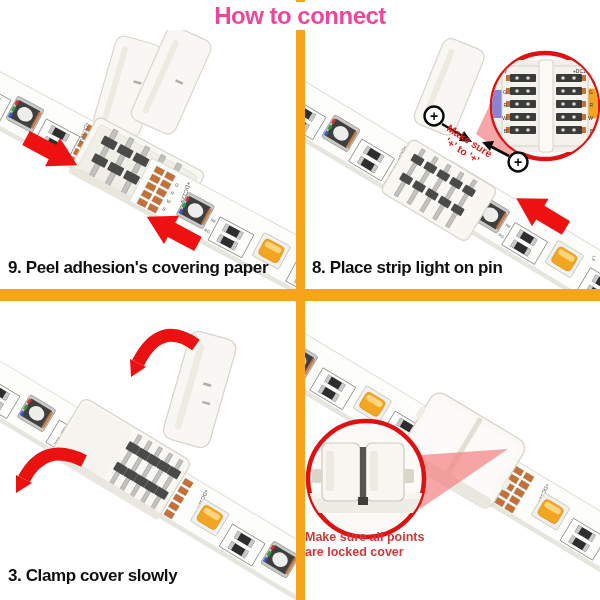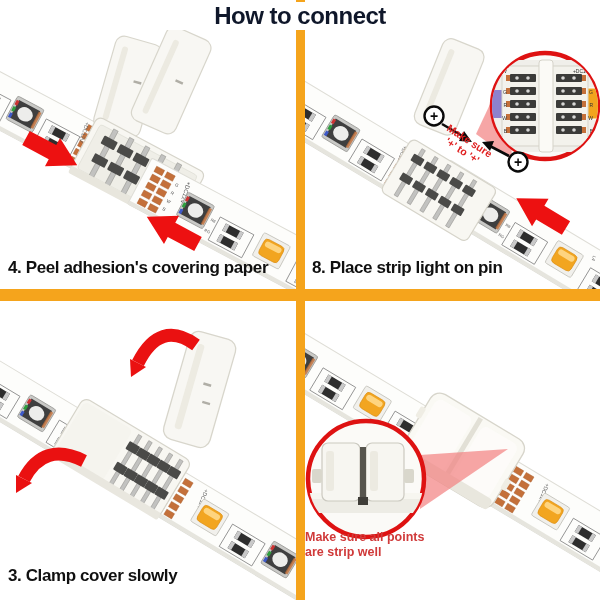--- a/index.html
+++ b/index.html
@@ -4,21 +4,21 @@
 <style>
   html,body{margin:0;padding:0;background:#fff;}
   .stage{position:relative;width:600px;height:600px;background:#ffffff;overflow:hidden;
          font-family:"Liberation Sans",sans-serif;}
   .panel-art{position:absolute;overflow:hidden;}
   .divider{position:absolute;background:#F5A41C;z-index:6;}
   .divider-v{left:296px;top:0;width:9px;height:600px;}
   .divider-h{left:0;top:289px;width:600px;height:12px;}
   .title-wrap{position:absolute;top:2px;left:0;width:100%;text-align:center;z-index:8;}
   .title{display:inline-block;background:#fff;padding:0 10px;font-size:24px;font-weight:bold;
-         color:#0f172a;letter-spacing:-0.5px;}
+         color:#ec4899;letter-spacing:-0.5px;}
   .caption{position:absolute;z-index:5;font-weight:bold;font-size:17px;letter-spacing:-0.4px;
            color:#101010;white-space:nowrap;}
   .note{position:absolute;z-index:5;color:#D03A3A;font-weight:bold;font-size:12.5px;
         width:170px;line-height:15px;}
   svg text{font-family:"Liberation Sans",sans-serif;}
 </style>
 </head>
 <body>
 
 <div class="stage">
@@ -427,20 +427,20 @@
           <rect x="104" y="168" width="10" height="14" rx="2" fill="#D9D7CC"></rect>
           <rect x="58" y="196" width="10" height="8" fill="#3F3D38"></rect>
         </g>
       </g>
     </g>
   </svg>
 
   <div class="divider divider-v"></div>
   <div class="divider divider-h"></div>
 
-  <div class="caption" style="left:8px;top:258px">4. Peel adhesion's covering paper</div>
+  <div class="caption" style="left:8px;top:258px">9. Peel adhesion's covering paper</div>
   <div class="caption" style="left:312px;top:258px">8. Place strip light on pin</div>
   <div class="caption" style="left:8px;top:566px">3. Clamp cover slowly</div>
 
   <div class="note" style="left:305px;top:530px">Make sure all points</div>
-  <div class="note" style="left:305px;top:545px">are strip well</div>
+  <div class="note" style="left:305px;top:545px">are locked cover</div>
 
 </div>
 
 </body></html>

